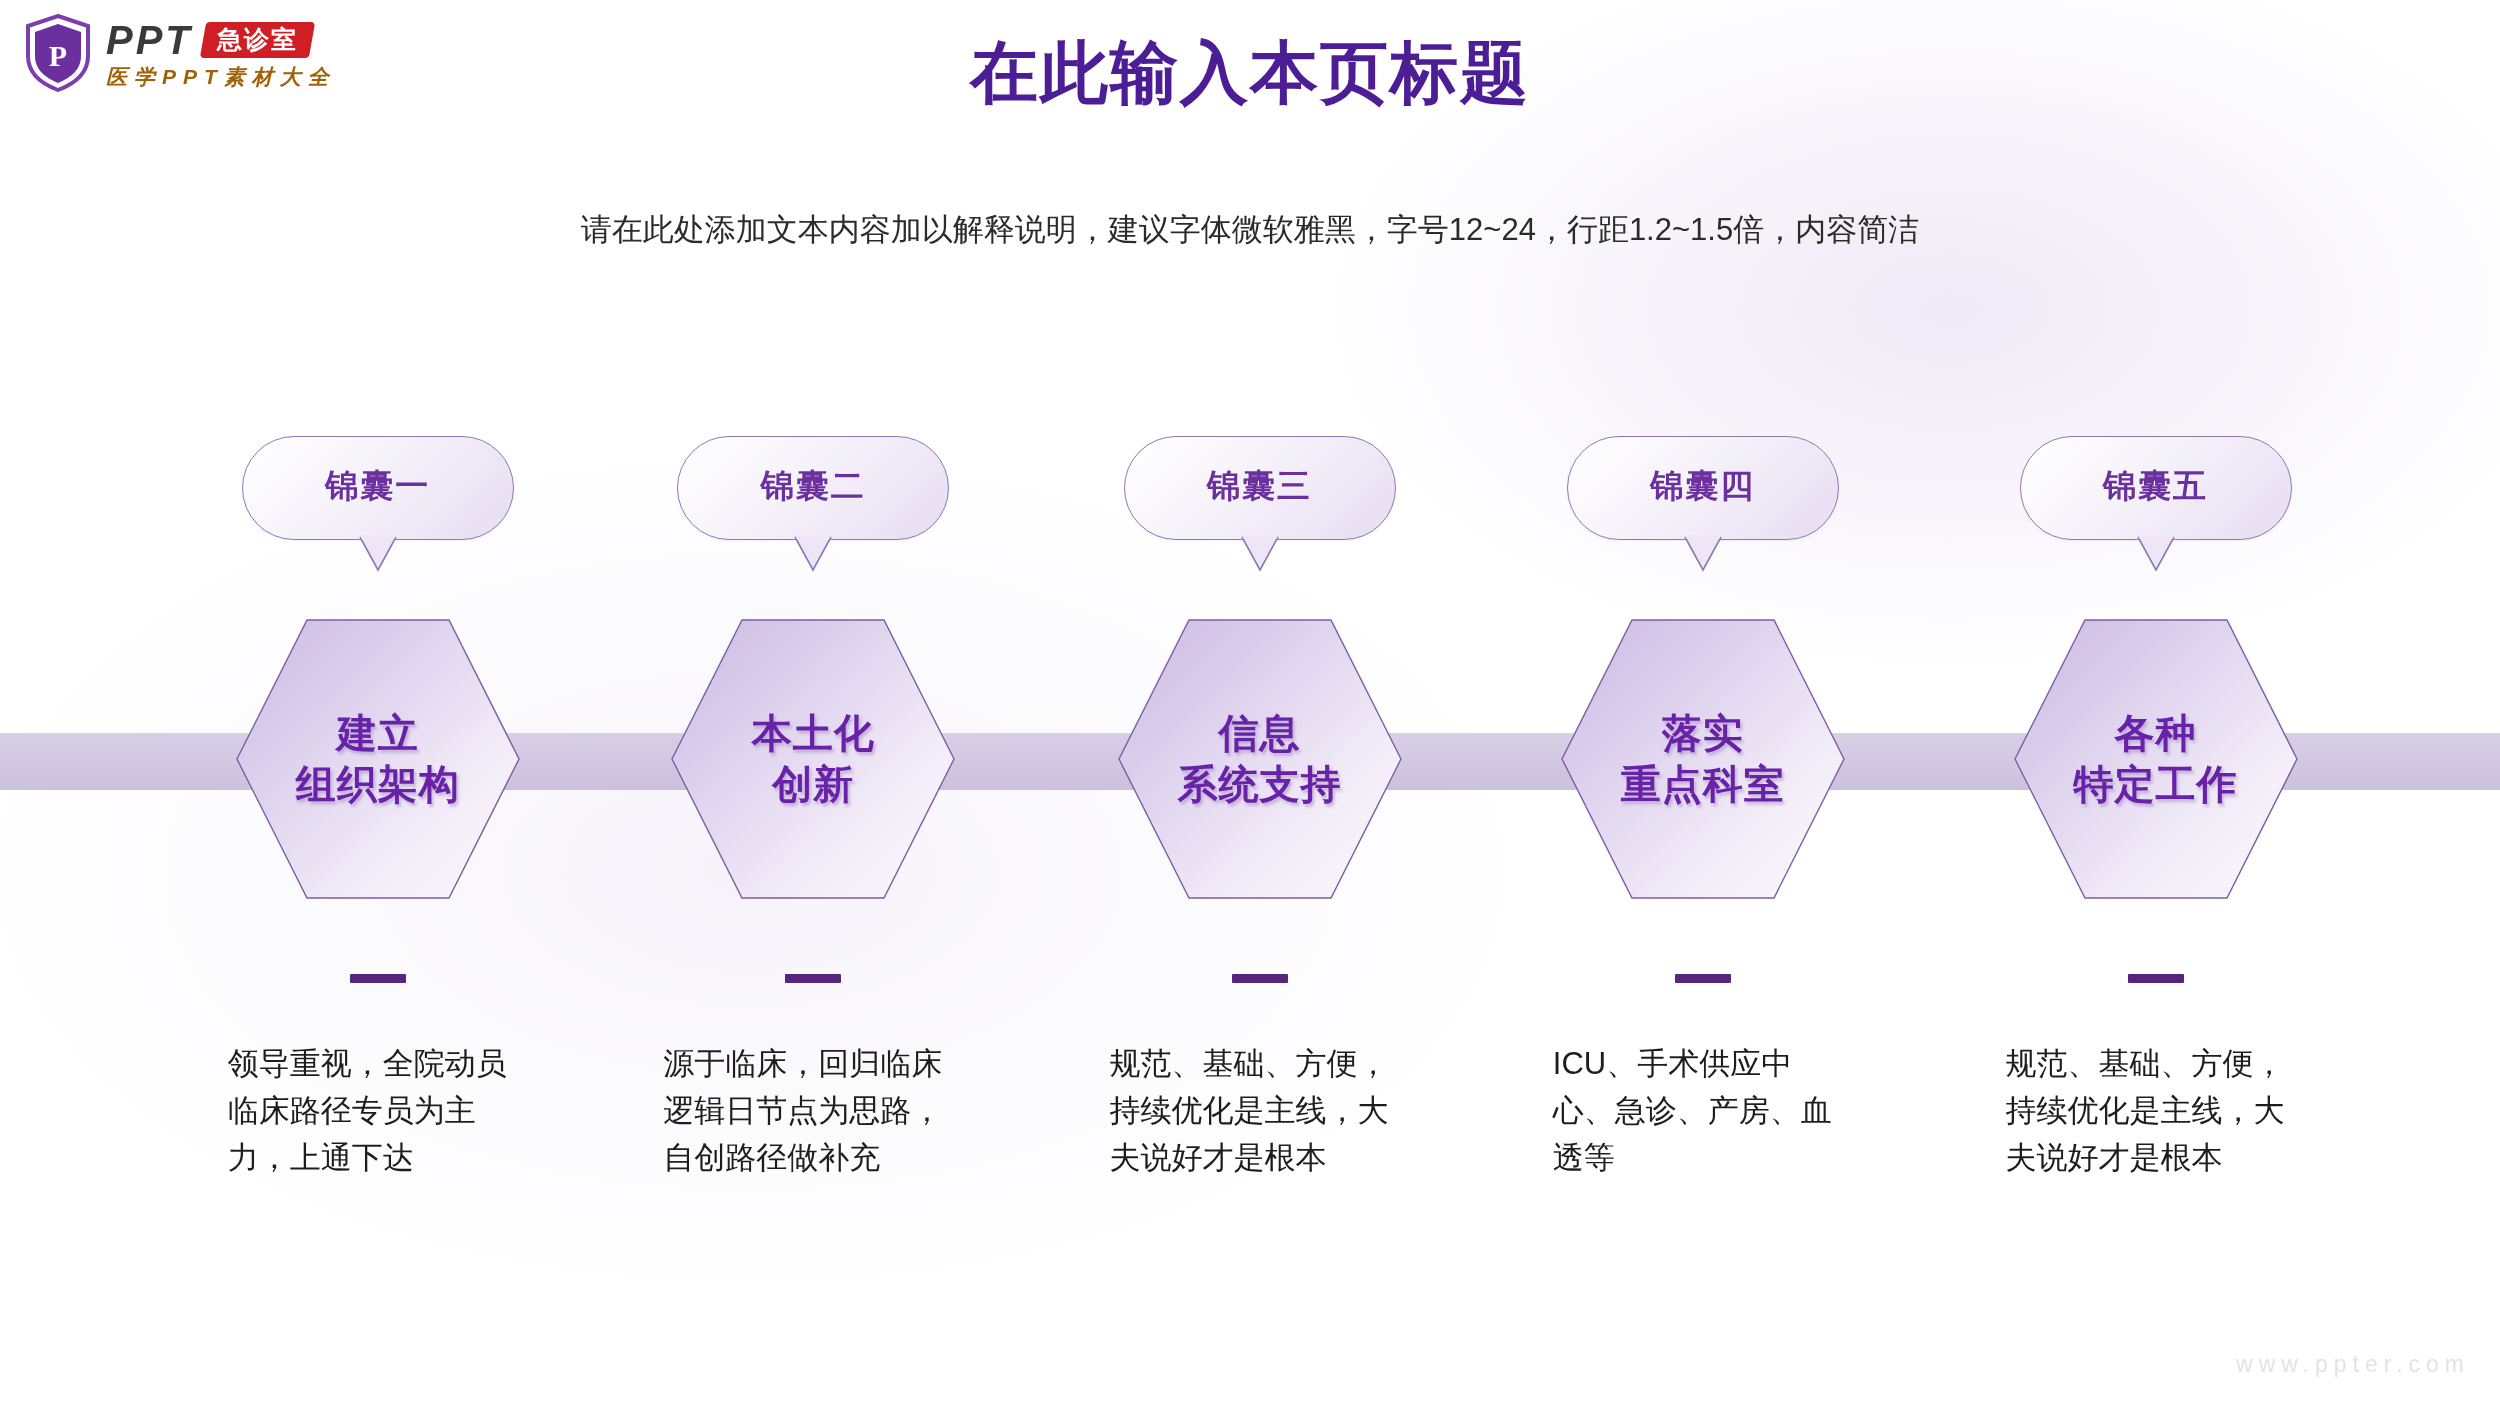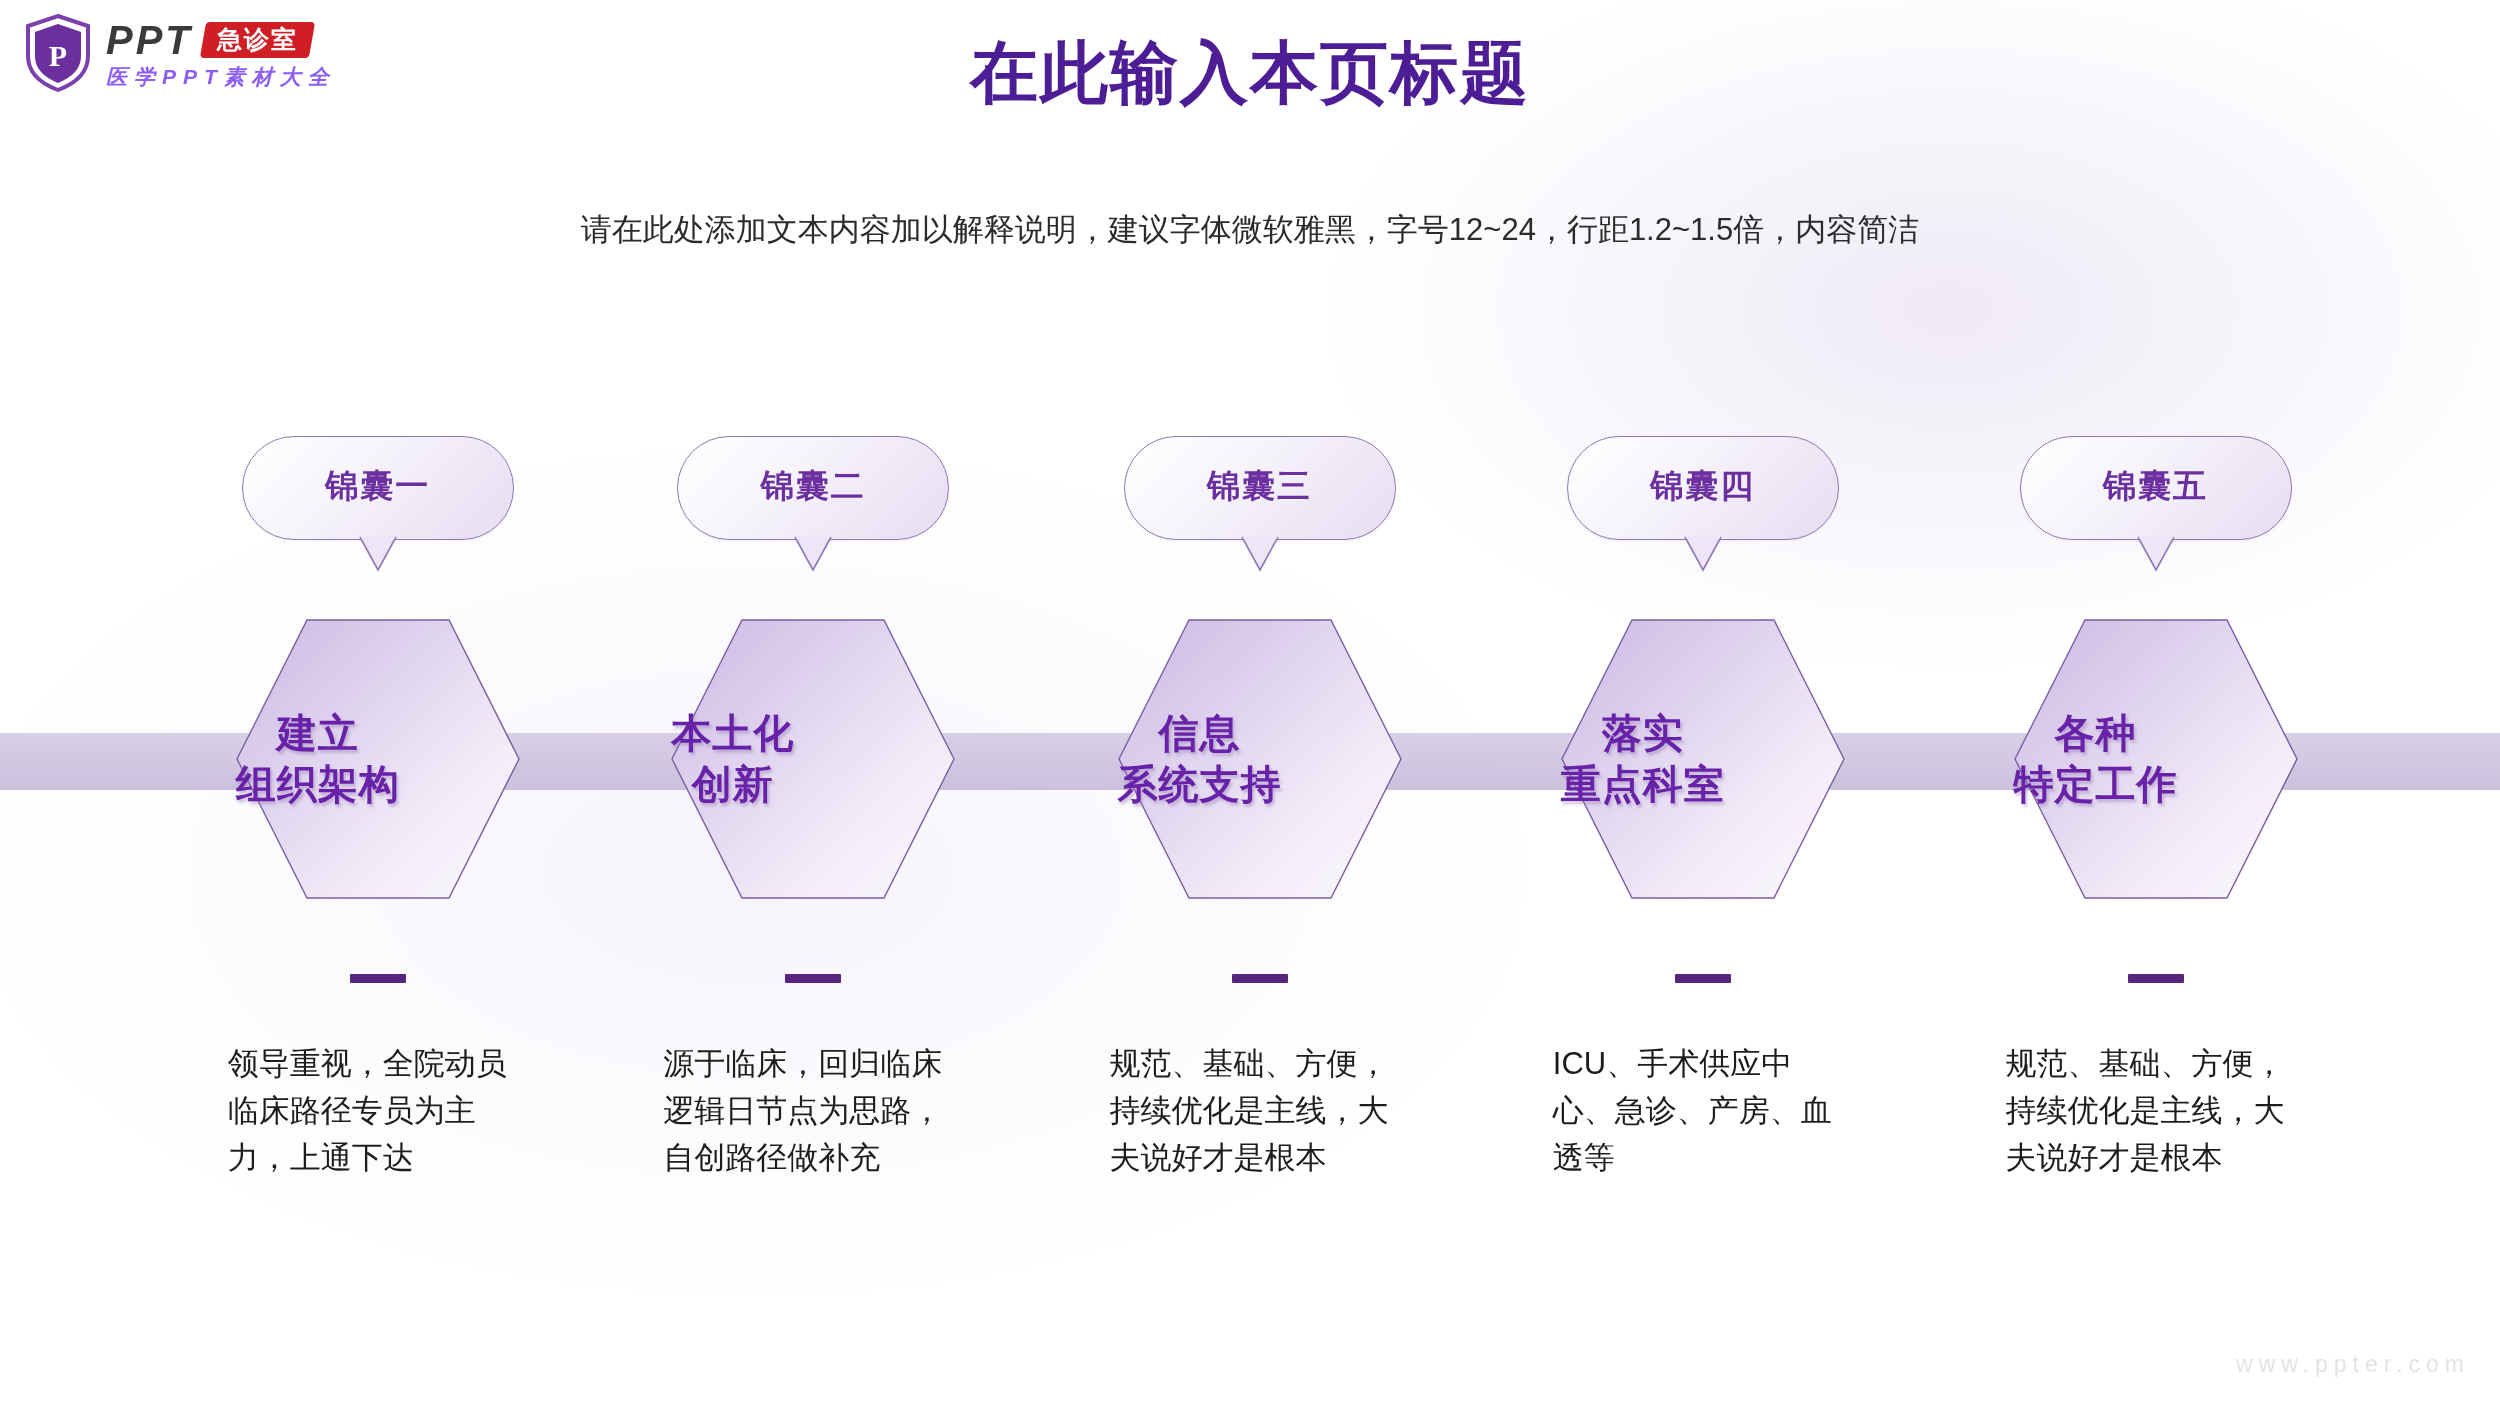--- a/index.html
+++ b/index.html
@@ -30,21 +30,21 @@
     color:#3a3a3a; line-height:1;
   }
   .logo-tag {
     background:#cf1f24; color:#fff; font-size:25px; font-weight:bold;
     padding:5px 14px 6px 14px; line-height:1;
     transform:skewX(-10deg);
     border-radius:4px;
   }
   .logo-tag span { display:inline-block; transform:skewX(10deg); letter-spacing:2px; }
   .logo-sub {
-    font-size:21px; font-weight:bold; color:#8b5cf6; letter-spacing:7px;
+    font-size:21px; font-weight:bold; color:#a16207; letter-spacing:7px;
     font-style:italic; line-height:1;
   }
 
   
   .page-title {
     position:absolute; left:0; right:0; top:38px;
     text-align:center;
     font-size:68px; font-weight:bold; color:#4c1d95;
     letter-spacing:2px; line-height:1;
   }
@@ -85,21 +85,21 @@
   .badge-tail {
     position:absolute; left:50%; top:100px; transform:translateX(-50%);
     width:40px; height:36px; overflow:visible;
   }
 
   
   .hex-wrap { position:absolute; top:618px; left:50%; transform:translateX(-50%); }
   .hex {
     width:284px; height:282px;
     position:relative;
-    display:flex; align-items:center; 
+    display:flex; align-items:center; justify-content:center;
   }
   .hex svg { position:absolute; inset:0; width:100%; height:100%; }
   .hex-label {
     position:relative; z-index:2;
     text-align:center;
     font-size:40px; font-weight:bold; color:#6822a8;
     line-height:1.28; letter-spacing:1px;
     text-shadow:2px 3px 3px rgba(150,120,180,.45);
     white-space:pre-line;
   }

